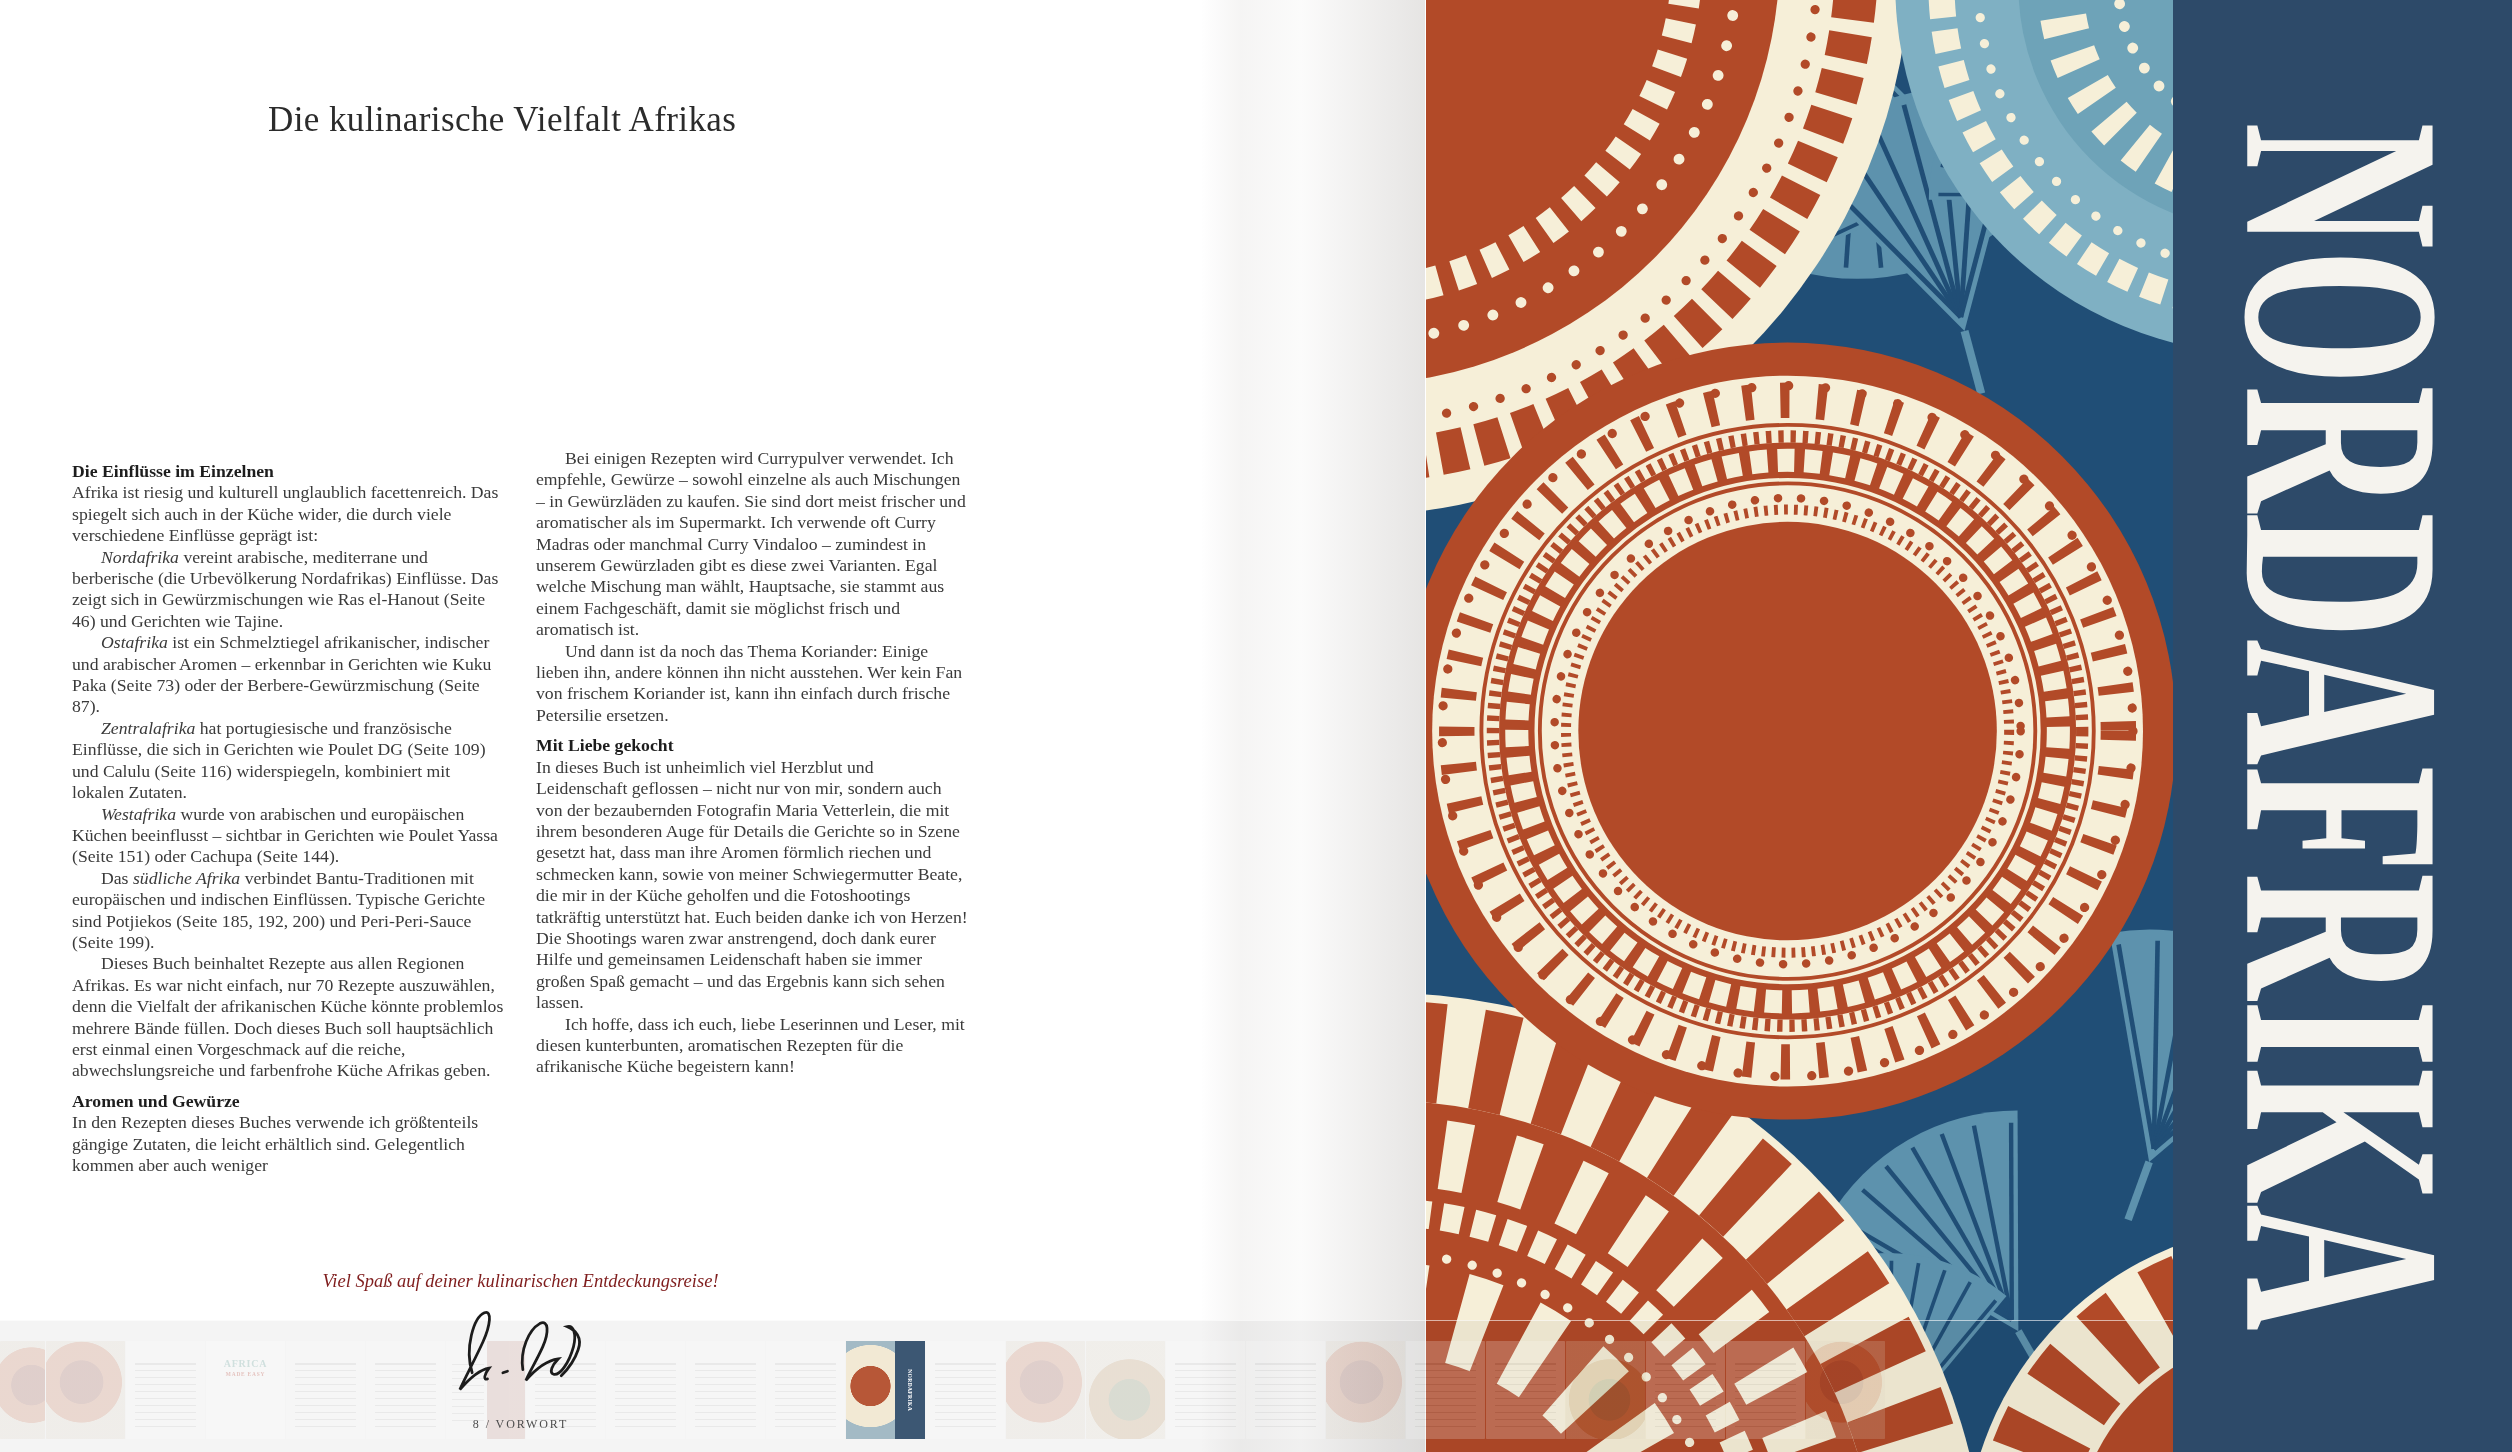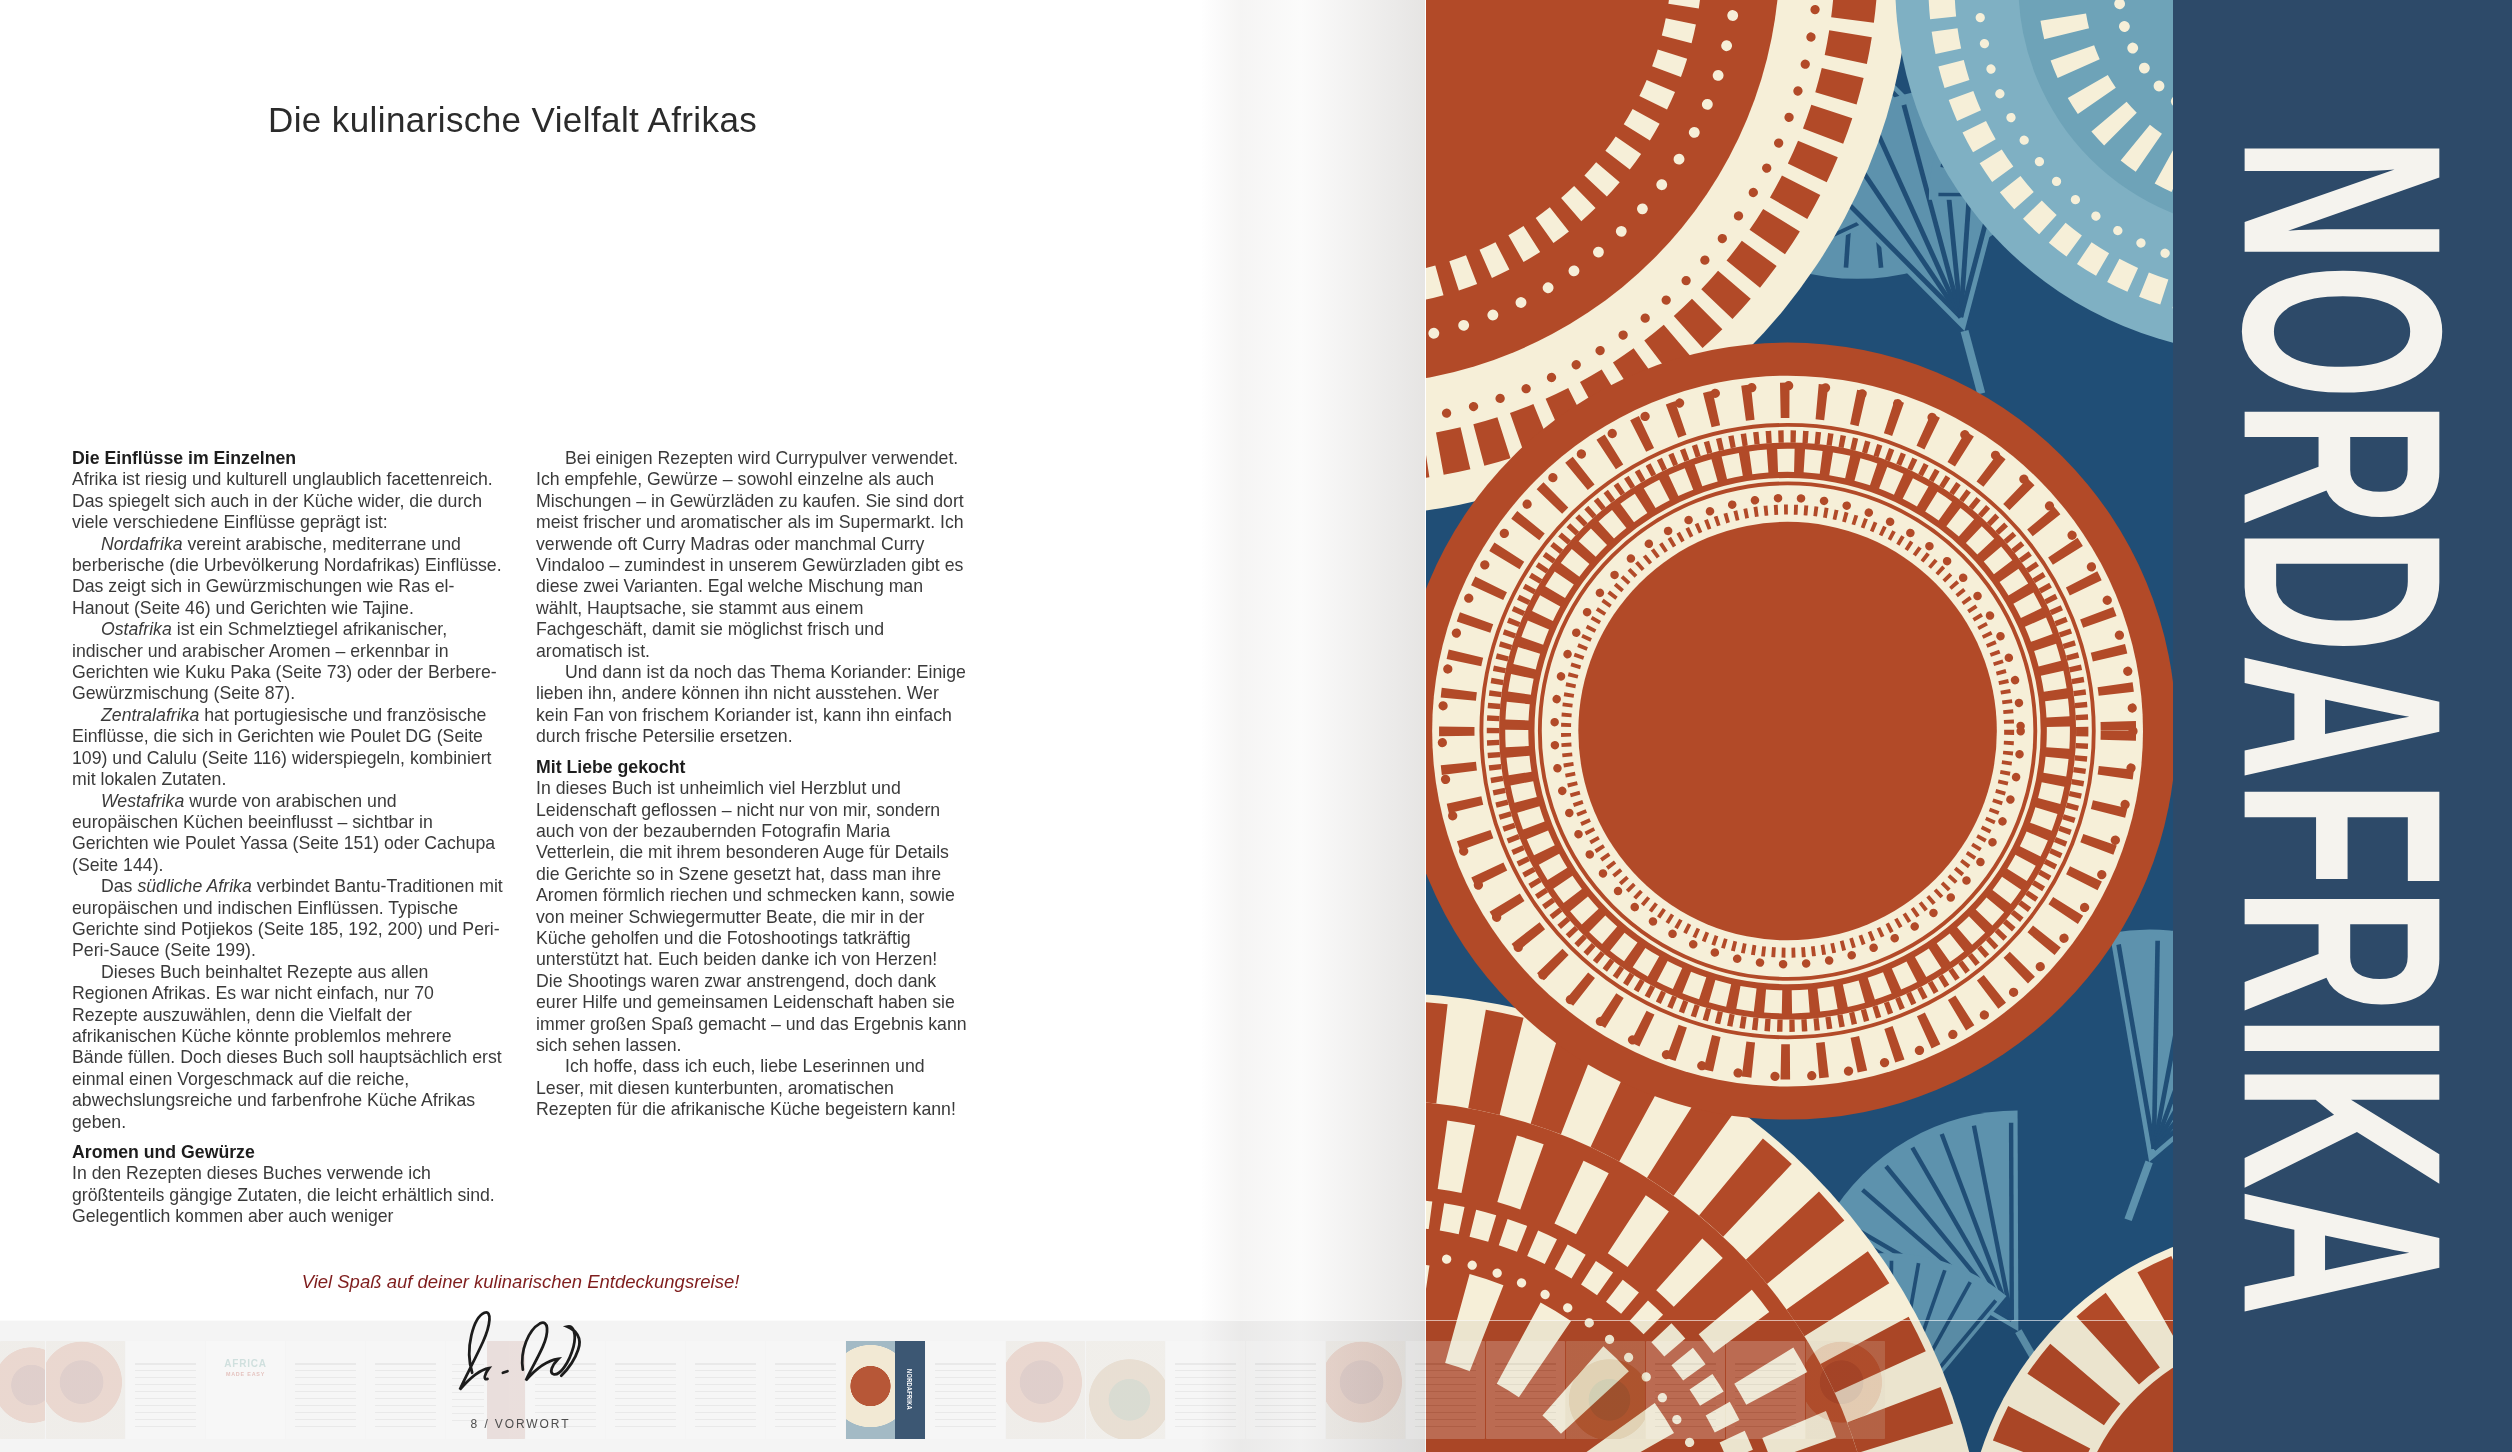--- a/index.html
+++ b/index.html
@@ -1,27 +1,27 @@
 <!DOCTYPE html>
 <html style="font-size:12.3px"><head>
 <meta charset="utf-8">
 <style>
   html,body{margin:0;padding:0;background:#e8e8e8;}
   #stage{position:relative;width:2512px;height:1453px;background:#fdfdfc;overflow:hidden;
-         font-family:Liberation Sans, sans-serif;}
+         font-family:Liberation Serif, serif;}
   
   .left-page{position:absolute;left:0;top:0;width:1426px;height:1453px;background:#ffffff;}
   .page-title{position:absolute;left:268px;top:100px;font-size:35px;font-weight:400;
               color:#2b2b2b;letter-spacing:0.4px;}
   .col{position:absolute;top:448px;width:432px;font-size:17.7px;line-height:21.4px;color:#3a3a3a;}
   .col-left{left:72px;}
   .col-right{left:536px;}
   .blk{margin:0;}
   .blk.heading{font-weight:700;color:#1d1d1d;margin-top:9px;}
-  .blk.heading:first-child{margin-top:0;}
+  .blk.heading:first-child{margin-top:13px;}
   .blk.ind{text-indent:29px;}
   .blk i{font-style:italic;}
   .closing-line{position:absolute;left:72px;top:1271px;width:897px;text-align:center;
                 font-style:italic;font-size:18.5px;color:#7f1d1d;z-index:3;}
   .signature-wrap{position:absolute;left:446px;top:1299px;width:146px;height:96px;z-index:3;}
   .page-footer{position:absolute;left:72px;top:1417px;width:897px;text-align:center;
                font-size:12px;letter-spacing:1.9px;color:#4d4d4d;z-index:3;}
   .gutter-shadow{position:absolute;left:1200px;top:0;width:225px;height:1453px;z-index:1;
      background:linear-gradient(to right,rgba(60,50,40,0) 0%,rgba(60,50,40,.05) 18%,
                 rgba(60,50,40,.02) 45%,rgba(60,50,40,.13) 100%);pointer-events:none;}

